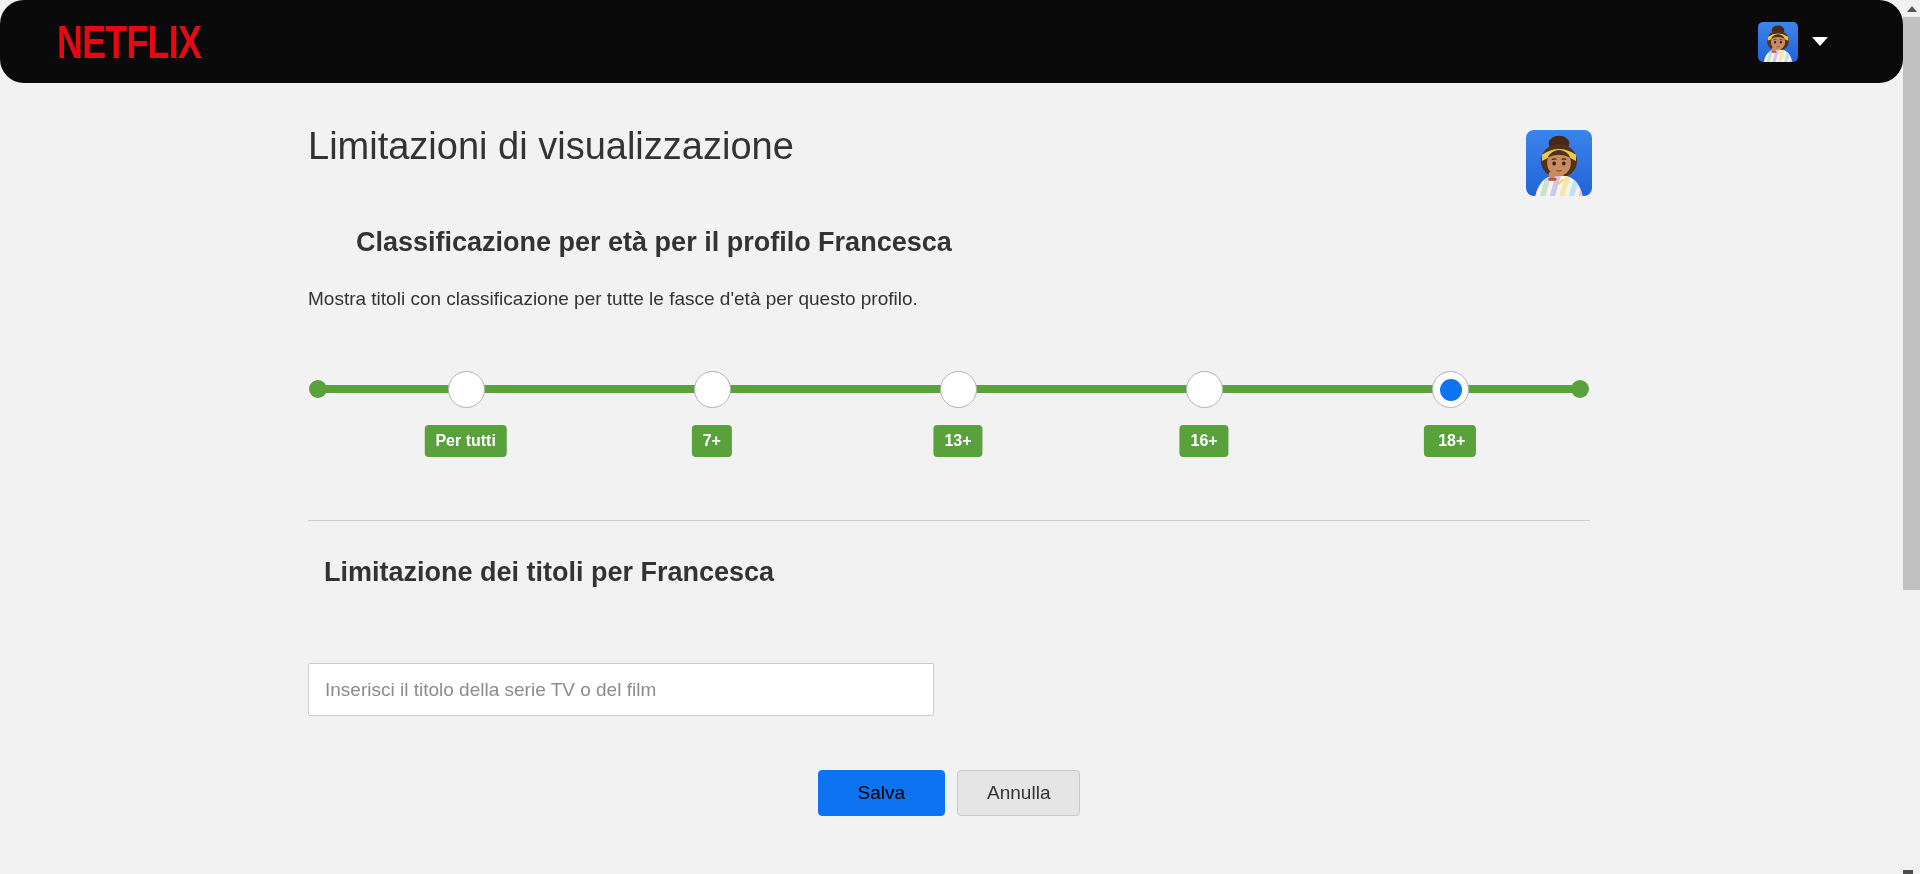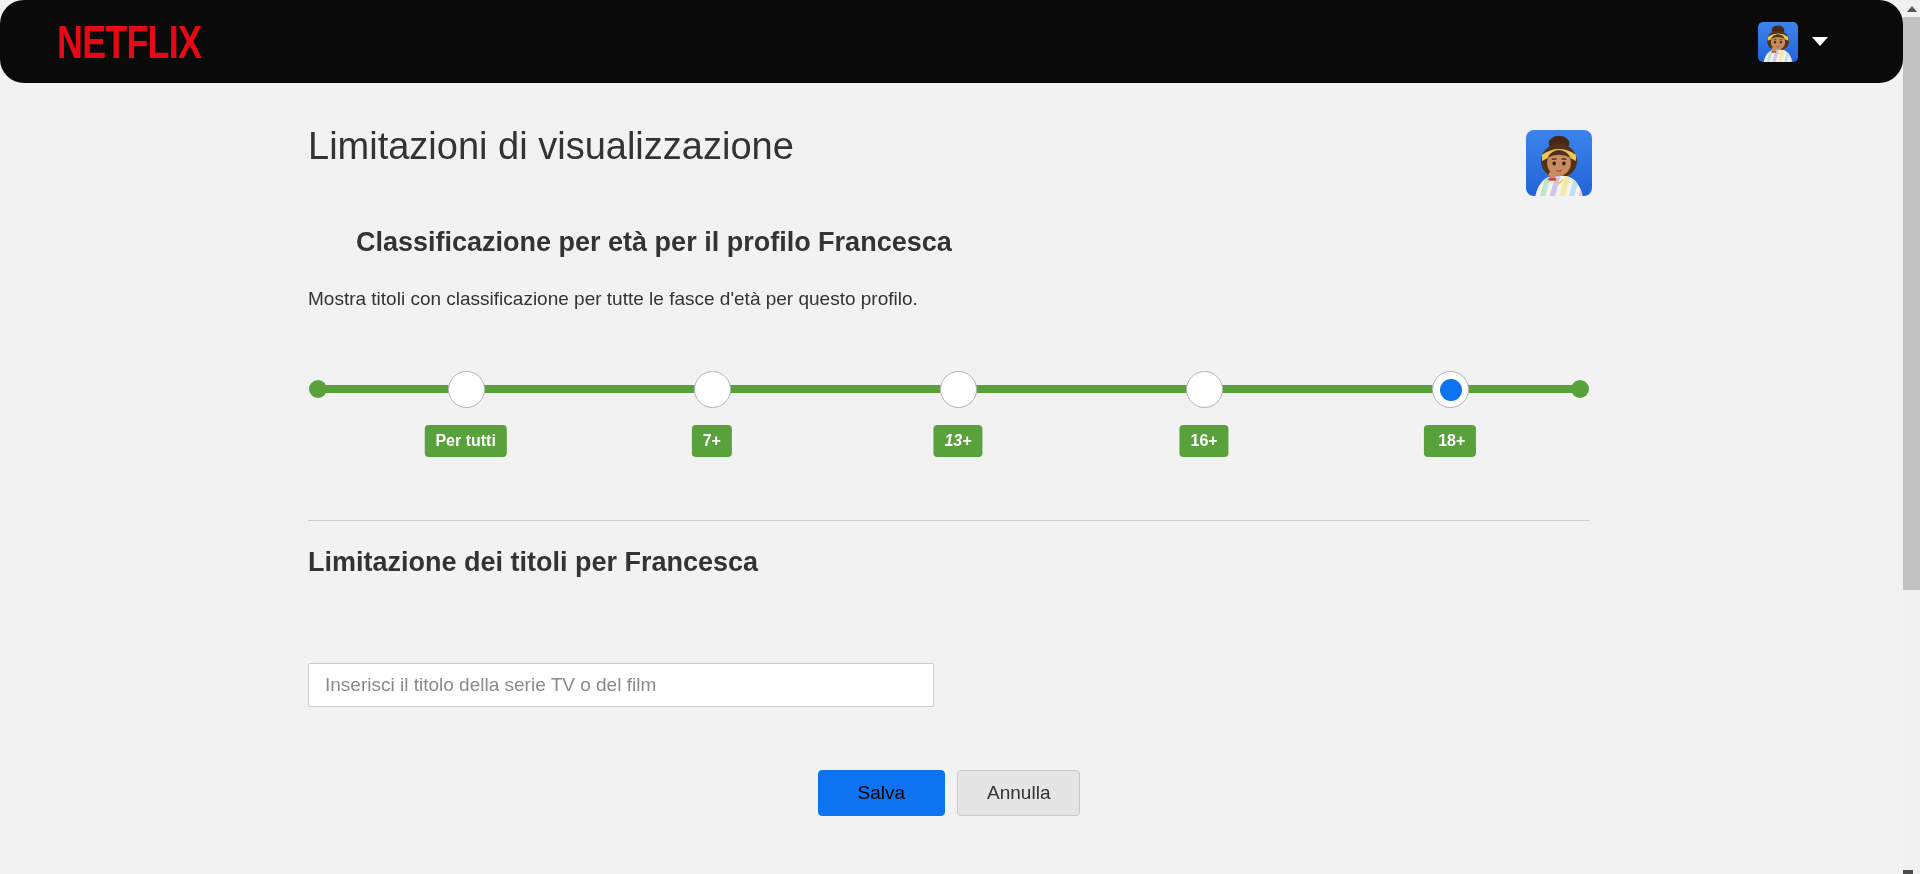--- a/index.html
+++ b/index.html
@@ -25,21 +25,21 @@
   }
 
   
   .main { position:absolute; left:308px; top:83px; width:1282px; height:791px; }
 
   .page-title { position:absolute; top:42px; left:0; font-size:38px; font-weight:normal; color:#333; }
   .big-avatar { position:absolute; top:47px; right:-2px; width:66px; height:66px; border-radius:8px; display:block; }
 
   .section-heading { position:absolute; left:0; font-size:27px; font-weight:bold; color:#333; }
   .heading-maturity { top:144px;margin-left:48px; }
-  .heading-titles { top:464px; }
+  .heading-titles { top:474px;margin-left:16px; }
   .section-desc { position:absolute; left:0; font-size:19px; color:#333; }
   .desc-maturity { top:205px; }
   .desc-titles { top:534px; }
 
   
   .slider { position:absolute; top:270px; left:0; width:100%; height:135px; }
   .slider-rail {
     position:absolute; top:32px; left:6px; right:6px; height:8px;
     background:var(--green); border-radius:4px;
   }
@@ -59,21 +59,21 @@
   .slider-badge {
     position:absolute; top:72px; transform:translateX(-50%);
     background:var(--green); color:#fff; font-size:16px; font-weight:bold;
     padding:7px 11px; border-radius:4px; white-space:nowrap;
   }
 
   .divider { position:absolute; top:437px; left:0; right:0; border-top:1px solid #cfcfcf; }
 
   
   .title-input {
-    position:absolute; top:580px; left:0; width:626px; height:44px;
+    position:absolute; top:580px; left:0; width:626px; height:53px;
     background:#ffffff; border:1px solid #cccccc; border-radius:2px;
     font-size:19px; padding:0 16px; color:#1d4ed8; outline:none;
     font-family:"Liberation Sans", sans-serif;
   }
   .title-input::placeholder { color:#8b8b8b; opacity:1; }
 
   
   .actions {
     position:absolute; top:687px; left:0; width:100%;
     display:flex; justify-content:center; gap:12px;
@@ -175,21 +175,21 @@
         <div class="dot"></div>
       </div>
       <div class="slider-badge" style="left: 12.3%;">Per tutti</div>
       <div class="slider-stop" style="left: 31.5%;">
         <div class="dot"></div>
       </div>
       <div class="slider-badge" style="left: 31.5%;">7+</div>
       <div class="slider-stop" style="left: 50.7%;">
         <div class="dot"></div>
       </div>
-      <div class="slider-badge" style="left: 50.7%; font-style: italic;">13+</div>
+      <div class="slider-badge" style="left: 50.7%;">13+</div>
       <div class="slider-stop" style="left: 69.9%;">
         <div class="dot"></div>
       </div>
       <div class="slider-badge" style="left: 69.9%;">16+</div>
       <div class="slider-stop selected" style="left: 89.1%;">
         <div class="dot"></div>
       </div>
       <div class="slider-badge" style="left: 89.1%; padding-left: 14px;">18+</div>
     </div>
 

